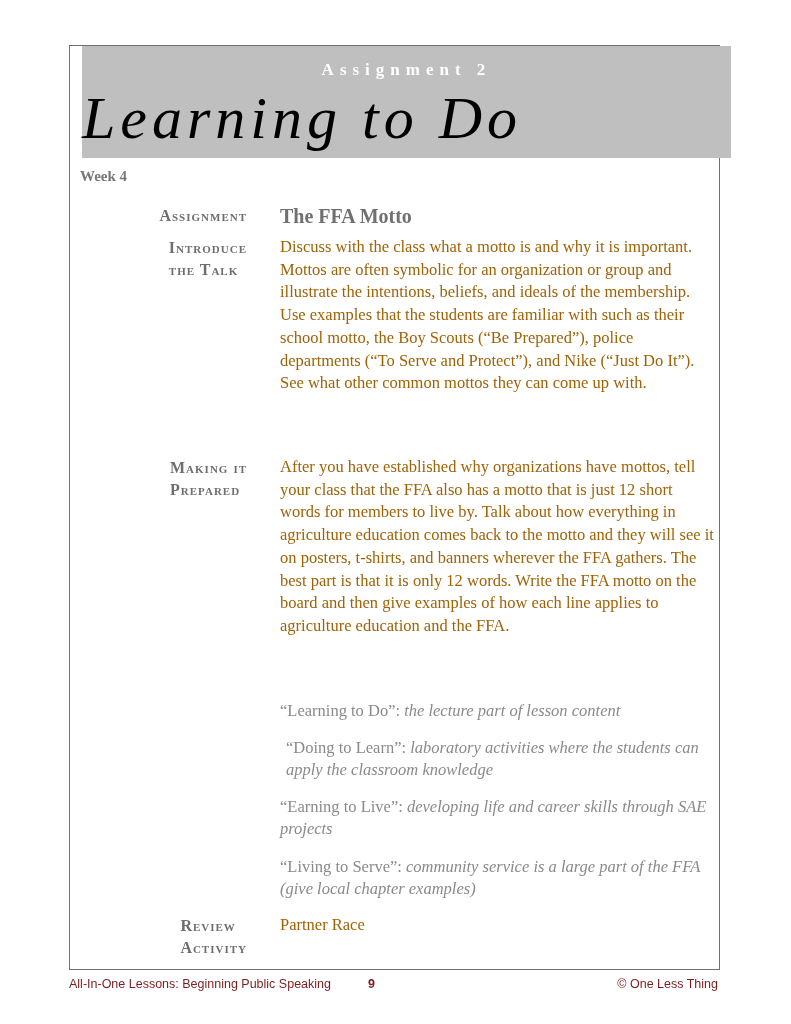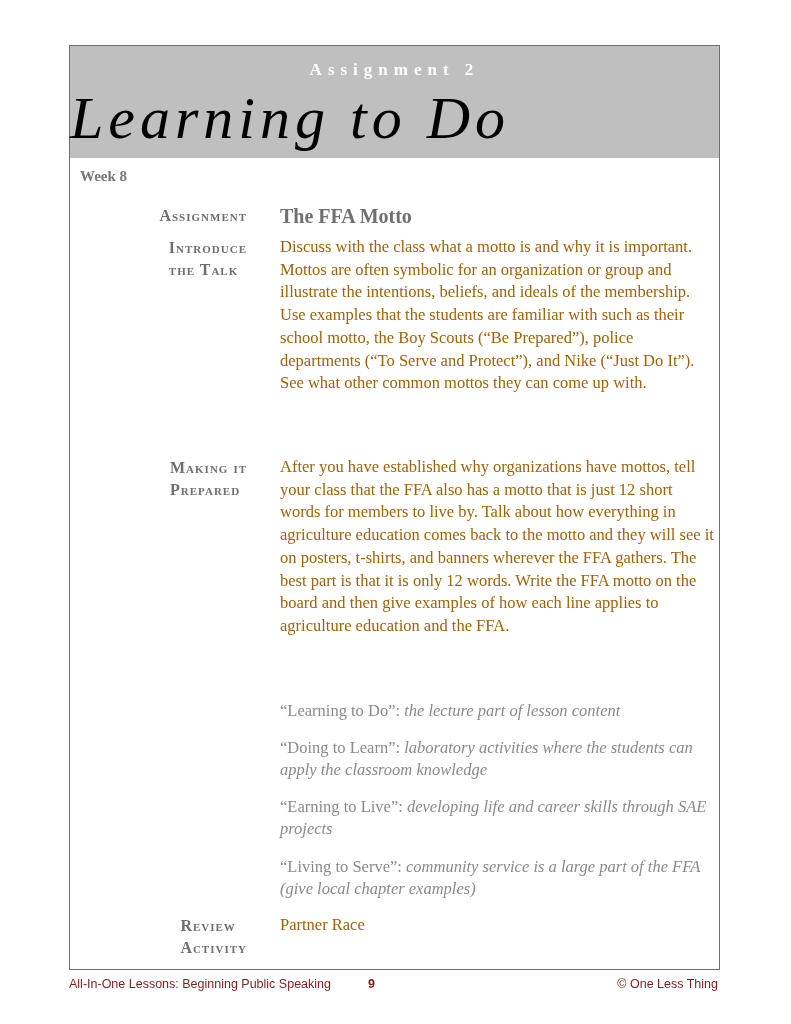--- a/index.html
+++ b/index.html
@@ -1,50 +1,50 @@
 <!DOCTYPE html>
 <html><head>
 <meta charset="utf-8">
 <style>
   html, body { margin:0; padding:0; background:#ffffff; }
   body { width:791px; height:1024px; position:relative; overflow:hidden; font-family:"Liberation Serif", "DejaVu Serif", serif; }
   .frame { position:absolute; left:69px; top:45px; width:651px; height:925px; border:1.5px solid #707070; box-sizing:border-box; }
-  .header { position:absolute; left:0; top:0; width:100%; height:112px; background:#bfbfbf; }
+  .header { position:absolute; left:12px; top:0; width:100%; height:112px; background:#bfbfbf; }
   .header .sub { position:absolute; top:14px; width:100%; text-align:center; color:#ffffff; font-weight:bold; font-size:17px; letter-spacing:6px; }
   .header .title { position:absolute; top:40px; width:100%; text-align:left; color:#000000; font-style:italic; font-size:60px; letter-spacing:5px; line-height:64px; }
   .week { position:absolute; left:10px; top:122px; color:#777; font-weight:bold; font-size:15px; }
   .label { position:absolute; right:472px; color:#6e6e6e; font-weight:bold; font-size:16px; font-variant:small-caps; letter-spacing:1px; line-height:22px; }
   .text { position:absolute; left:210px; width:435px; color:#a16207; font-size:16.5px; line-height:22.7px; }
   .heading { color:#707070; font-weight:bold; font-size:20px; }
   .motto { position:absolute; left:210px; width:435px; color:#8a8a8a; font-size:16.5px; line-height:22px; }
   .motto i { font-style:italic; }
   .footer { position:absolute; top:977px; font-family:"Liberation Sans", "DejaVu Sans", sans-serif; font-size:12.5px; color:#7f1d1d; }
 </style>
 </head>
 <body>
 
 <div class="frame">
   <div class="header">
     <div class="sub">Assignment 2</div>
     <div class="title">Learning to Do</div>
   </div>
 
-  <div class="week">Week 8</div>
+  <div class="week">Week 4</div>
 
   <div class="label" style="top:159px;"><span>Assignment</span></div>
   <div class="text heading" style="top:159px;">The FFA Motto</div>
 
   <div class="label" style="top:191px;"><span>Introduce</span><br><span>the Talk</span></div>
   <div class="text" style="top:190px;">Discuss with the class what a motto is and why it is important. Mottos are often symbolic for an organization or group and illustrate the intentions, beliefs, and ideals of the membership. Use examples that the students are familiar with such as their school motto, the Boy Scouts (“Be Prepared”), police departments (“To Serve and Protect”), and Nike (“Just Do It”). See what other common mottos they can come up with.</div>
 
   <div class="label" style="top:411px;"><span>Making it</span><br><span>Prepared</span></div>
   <div class="text" style="top:410px;">After you have established why organizations have mottos, tell your class that the FFA also has a motto that is just 12 short words for members to live by. Talk about how everything in agriculture education comes back to the motto and they will see it on posters, t-shirts, and banners wherever the FFA gathers. The best part is that it is only 12 words. Write the FFA motto on the board and then give examples of how each line applies to agriculture education and the FFA.</div>
 
   <div class="motto" style="top:654px;"><span>“Learning to Do”:</span> <i>the lecture part of  lesson content</i></div>
-  <div class="motto" style="top:691px;"><span>“Doing to Learn”:</span> <i>laboratory activities where the students can apply the classroom knowledge</i></div>
+  <div class="motto" style="top:691px;margin-left:6px;"><span>“Doing to Learn”:</span> <i>laboratory activities where the students can apply the classroom knowledge</i></div>
   <div class="motto" style="top:810px;"><span>“Living to Serve”:</span> <i>community service is a large part of  the FFA (give local chapter examples)</i></div>
   <div class="motto" style="top:750px;"><span>“Earning to Live”:</span> <i>developing life and career skills through SAE projects</i></div>
 
   <div class="label" style="top:869px;"><span>Review</span><br><span>Activity</span></div>
   <div class="text" style="top:868px;">Partner Race</div>
 </div>
 
 <div class="footer" style="left:69px;">All-In-One Lessons: Beginning Public Speaking</div>
 <div class="footer" style="left:368px; font-weight:bold;">9</div>
 <div class="footer" style="right:73px;">© One Less Thing</div>

